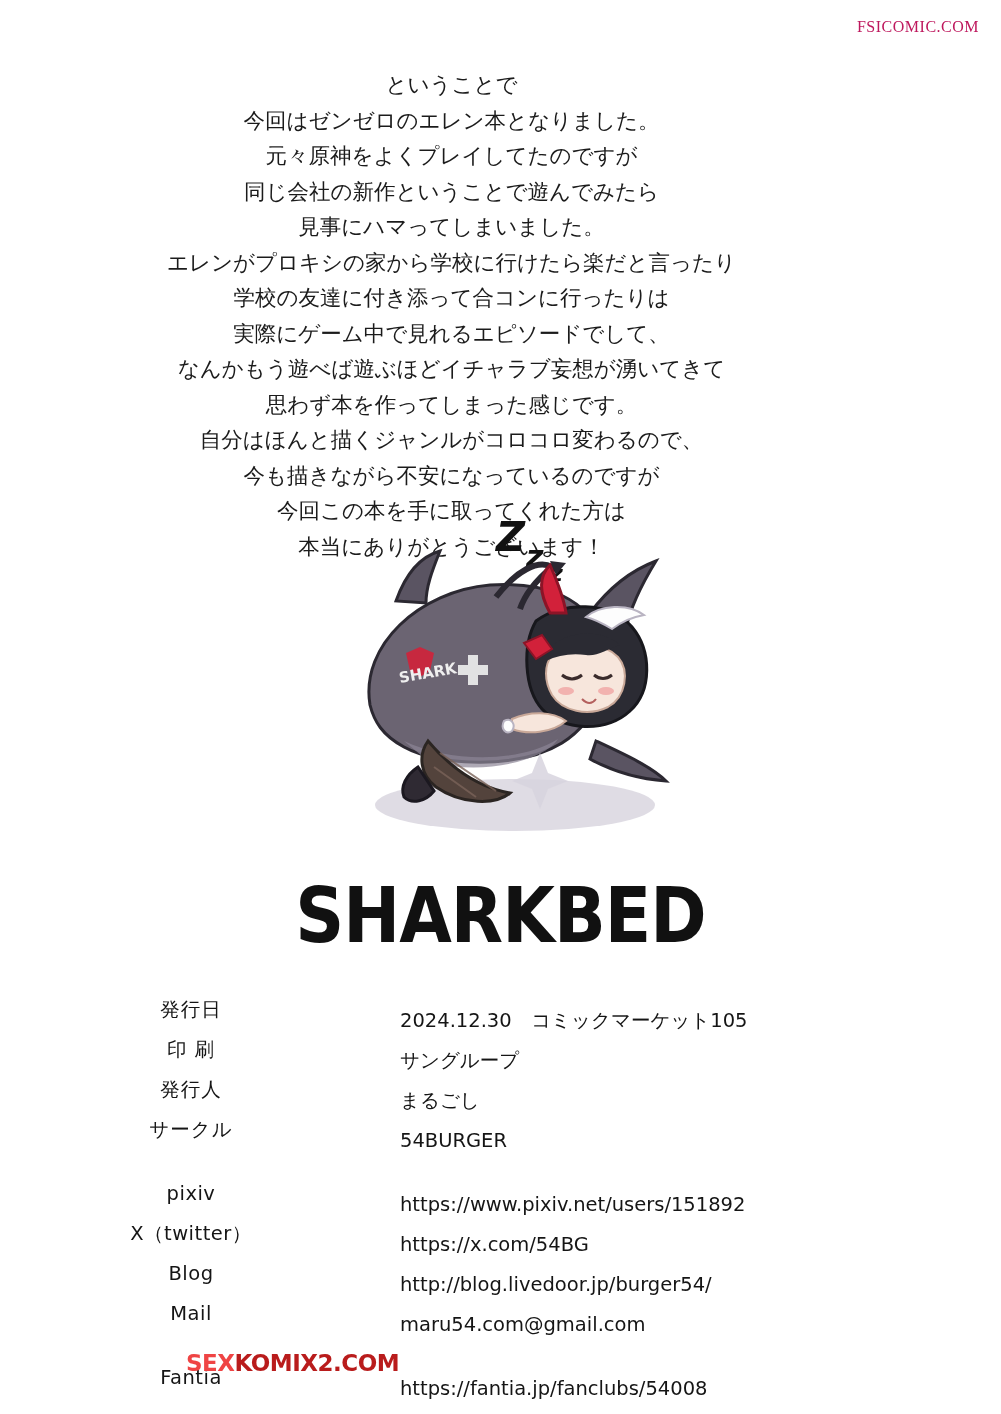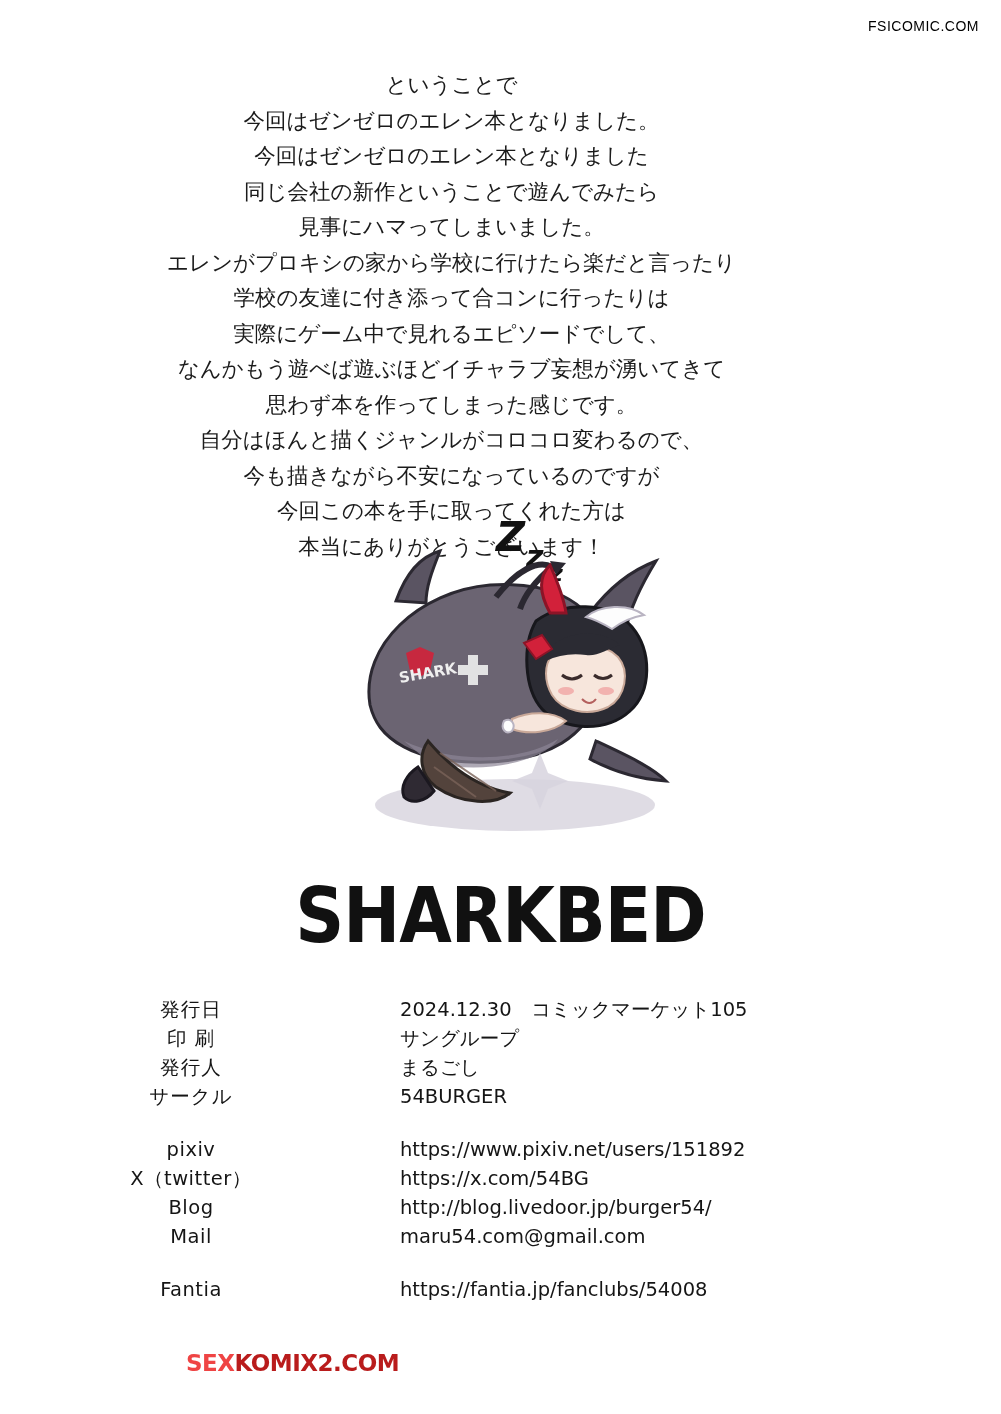--- a/index.html
+++ b/index.html
@@ -14,24 +14,24 @@
     font-family: "Liberation Sans", sans-serif;
     color: #1a1a1a;
     overflow: hidden;
   }
 
   
   .wm-top {
     position: absolute;
     top: 18px;
     right: 22px;
-    font-size: 14px;
+    font-size: 16px;
     letter-spacing: 0.5px;
-    color: #000000;
-    font-family: Liberation Sans, sans-serif;
+    color: #be185d;
+    font-family: Liberation Serif, serif;
     user-select: none;
   }
 
   
   .afterword {
     position: absolute;
     top: 68px;
     left: 0;
     width: 903px;
     text-align: center;
@@ -81,21 +81,21 @@
     display: flex;
     line-height: 29px;
   }
   .clabel {
     width: 400px;
     text-align: center;
     padding-right: 18px;
     box-sizing: border-box;
     letter-spacing: 1px;
   }
-  .cval { text-align: center; }
+  .cval { text-align: center; margin-top: 11px; }
   .gap-md { height: 24px; }
 
   .links .clabel { letter-spacing: 0.5px; }
 
   
   .wm-bottom {
     position: absolute;
     left: 186px;
     bottom: 38px;
     font-family: "DejaVu Sans", sans-serif;
@@ -108,21 +108,21 @@
   .wm-bottom .dark { color: #b91c1c; }
 </style>
 </head>
 <body>
 
 <div class="wm-top">FSICOMIC.COM</div>
 
 <div class="afterword">
   <div>ということで</div>
   <div>今回はゼンゼロのエレン本となりました。</div>
-  <div>今回はゼンゼロのエレン本となりました</div>
+  <div>元々原神をよくプレイしてたのですが</div>
   <div>同じ会社の新作ということで遊んでみたら</div>
   <div>見事にハマってしまいました。</div>
   <div>エレンがプロキシの家から学校に行けたら楽だと言ったり</div>
   <div>学校の友達に付き添って合コンに行ったりは</div>
   <div>実際にゲーム中で見れるエピソードでして、</div>
   <div>なんかもう遊べば遊ぶほどイチャラブ妄想が湧いてきて</div>
   <div>思わず本を作ってしまった感じです。</div>
   <div>自分はほんと描くジャンルがコロコロ変わるので、</div>
   <div>今も描きながら不安になっているのですが</div>
   <div>今回この本を手に取ってくれた方は</div>

